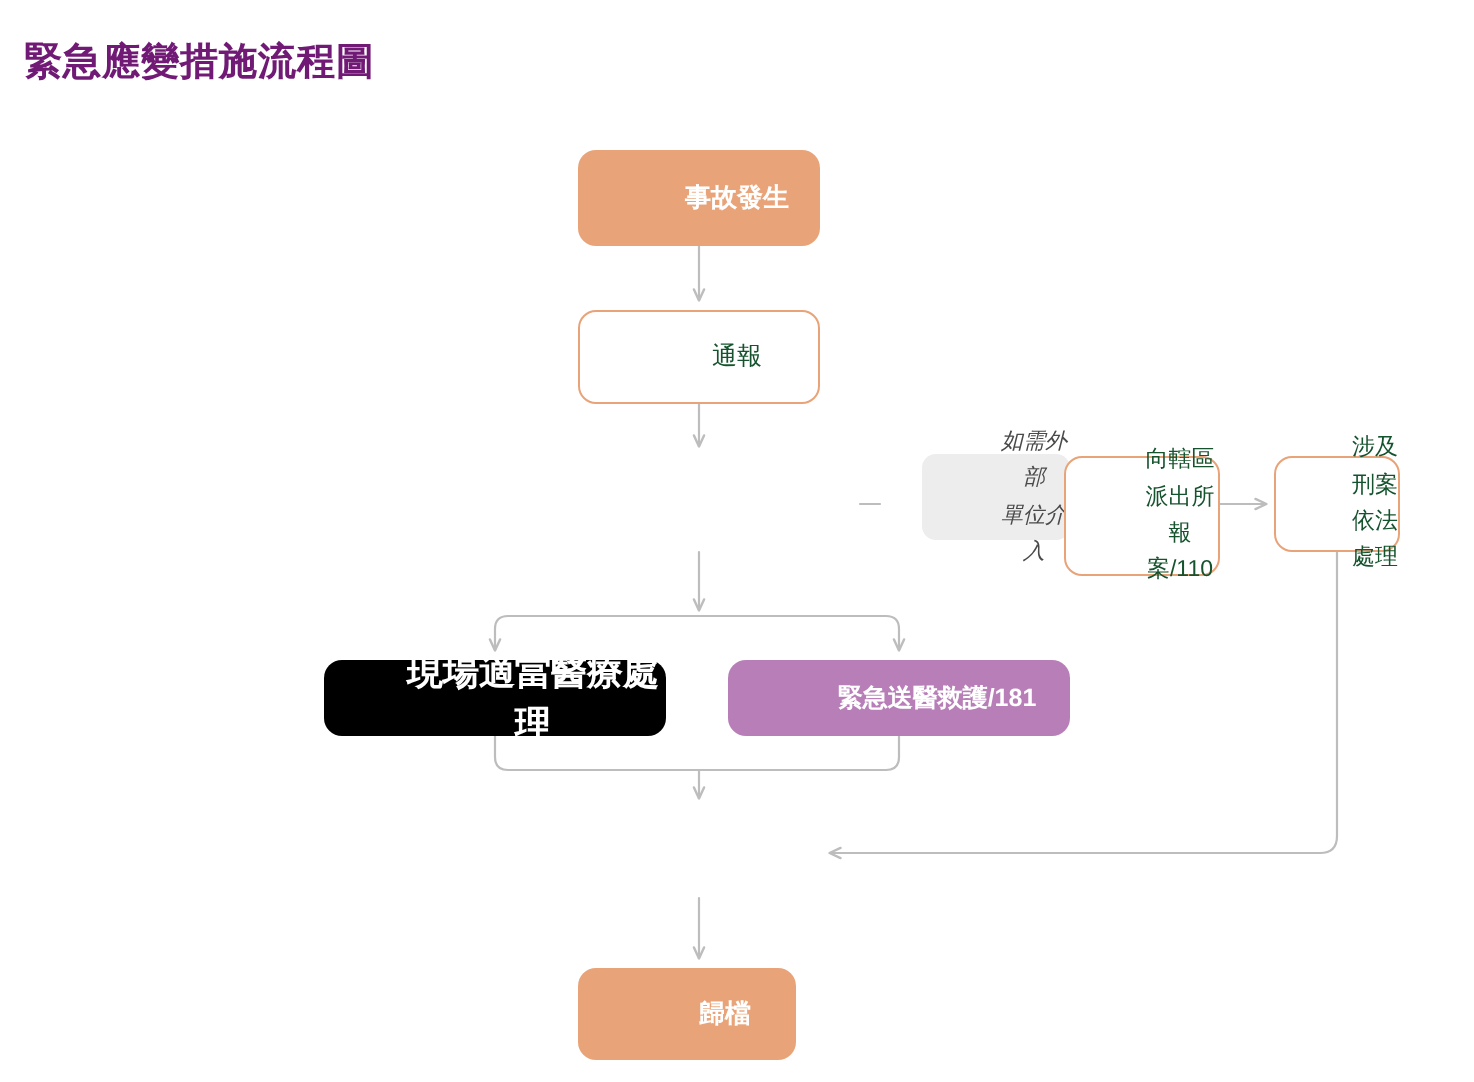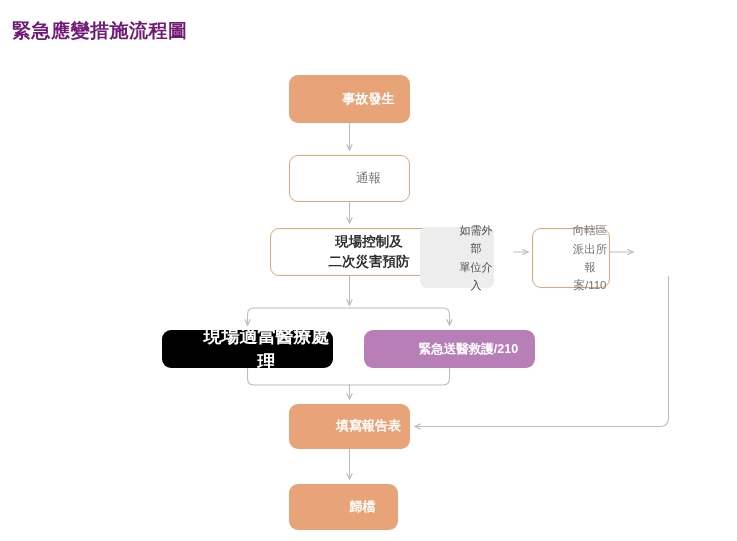--- a/index.html
+++ b/index.html
@@ -57,21 +57,21 @@
   .node.filled-orange {
     background: #E9A378;
     color: #ffffff;
     font-weight: bold;
     font-size: 13px;
     border: none;
   }
   .node.outline-orange {
     background: #ffffff;
     border: 1.6px solid #E9A378;
-    color: #737373;
+    color: #14532d;
     font-size: 12.5px;
   }
   .node.outline-orange.strong {
     font-weight: bold;
     font-size: 13.5px;
     color: #2e2e2e;
   }
   .node.outline-orange.small {
     font-size: 11.5px;
     line-height: 1.6;
@@ -143,45 +143,42 @@
   </svg>
 
   <div class="node filled-orange" style="left:289px; top:75px; width:121px; height:48px;">
     <span class="node-label">事故發生</span>
   </div>
 
   <div class="node outline-orange" style="left:289px; top:155px; width:121px; height:47px;">
     <span class="node-label">通報</span>
   </div>
 
-  <div class="node outline-orange strong" style="left:270px; top:228px; width:160px; height:48px;">
-    <span class="node-label">現場控制及
-二次災害預防</span>
-  </div>
 
-  <div class="node note-gray" style="left:420px; top:227px; width:74px; height:61px;">
+  <div class="node note-gray" style="left:461px; top:227px; width:74px; height:43px;font-style:italic;">
     <span class="node-label">如需外部
 單位介入</span>
   </div>
 
   <div class="node outline-orange small" style="left:532px; top:228px; width:78px; height:60px;">
     <span class="node-label">向轄區派出所
 報案/110</span>
   </div>
 
+  <div class="node outline-orange small" style="left:637px; top:228px; width:63px; height:48px;">
+    <span class="node-label">涉及刑案
+依法處理</span>
+  </div>
 
   <div class="node filled-green" style="left:162px; top:330px; width:171px; height:38px;">
     <span class="node-label">現場適當醫療處理</span>
   </div>
 
   <div class="node filled-purple" style="left:364px; top:330px; width:171px; height:38px;">
-    <span class="node-label">緊急送醫救護/210</span>
+    <span class="node-label">緊急送醫救護/181</span>
   </div>
 
-  <div class="node filled-orange" style="left:289px; top:404px; width:121px; height:45px;">
-    <span class="node-label">填寫報告表</span>
-  </div>
 
   <div class="node filled-orange" style="left:289px; top:484px; width:109px; height:46px;">
     <span class="node-label">歸檔</span>
   </div>
 
 </div>
 
 </body></html>

